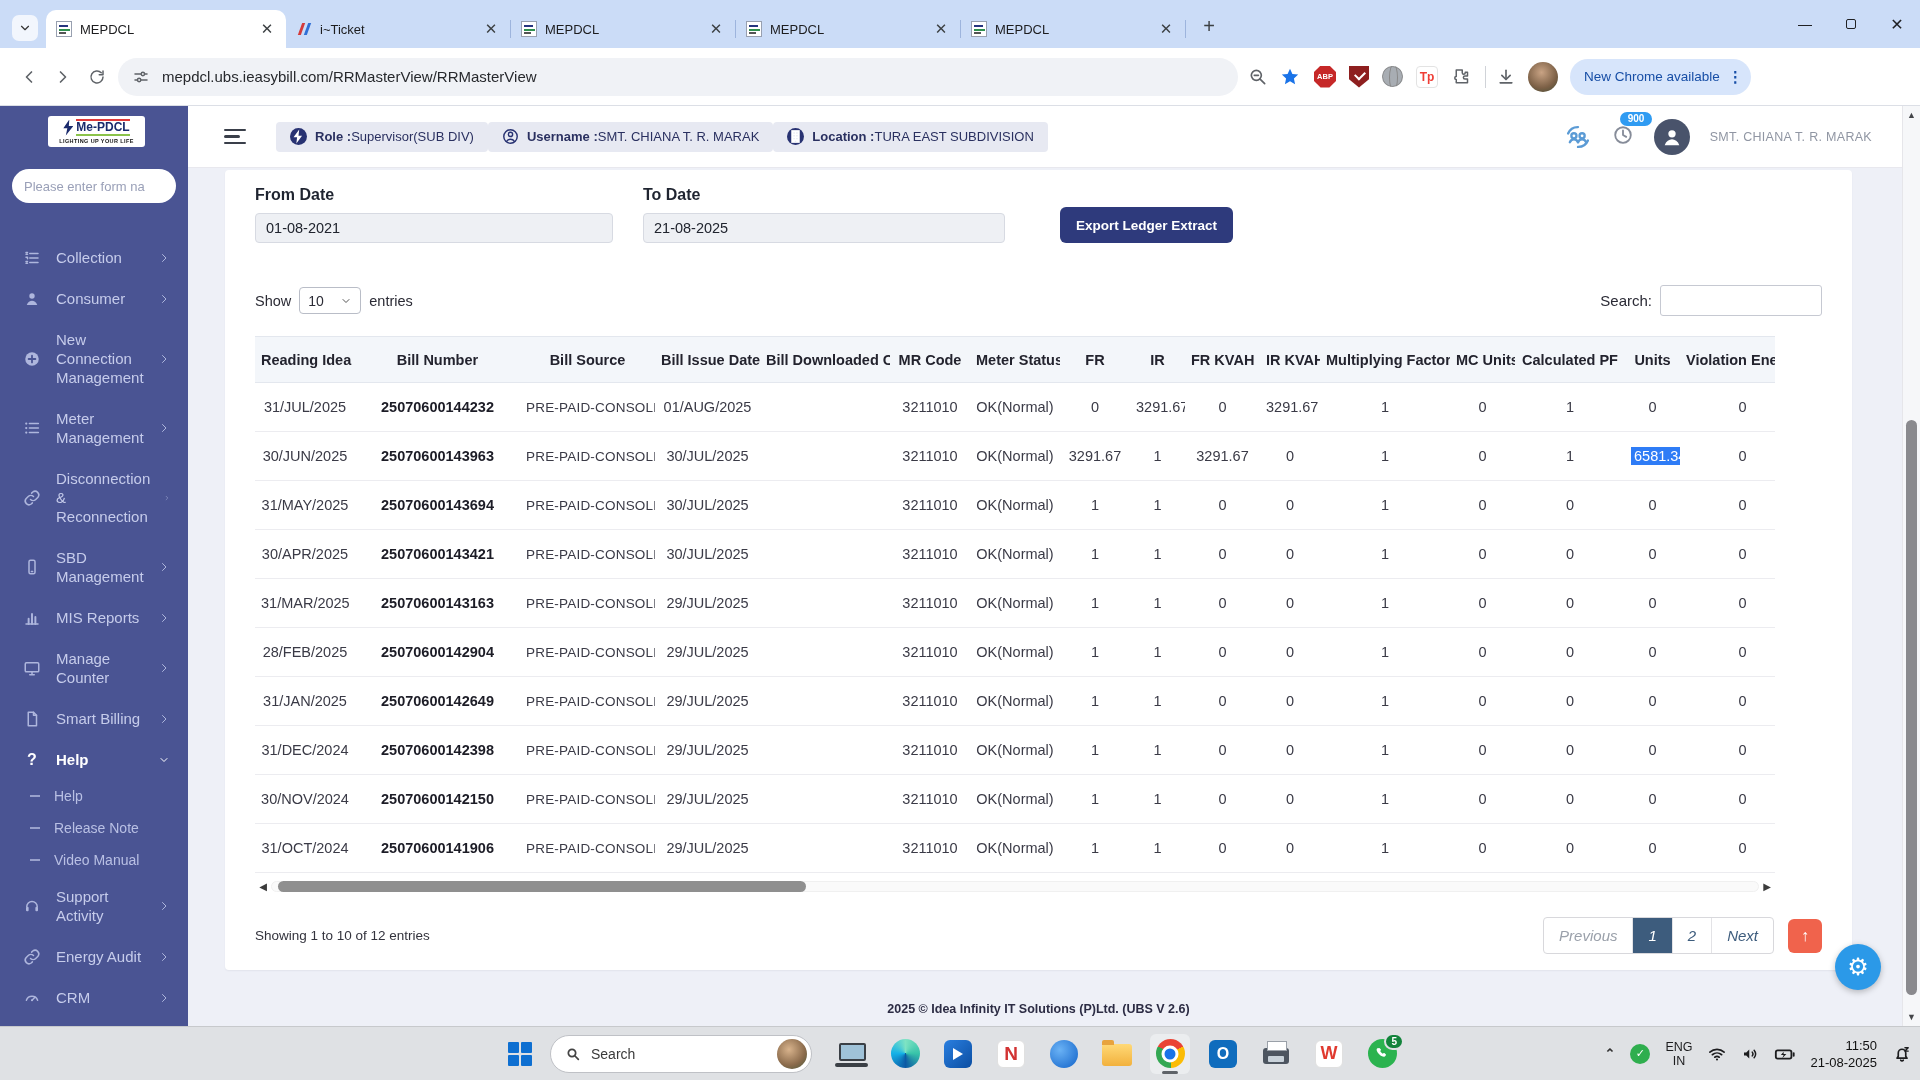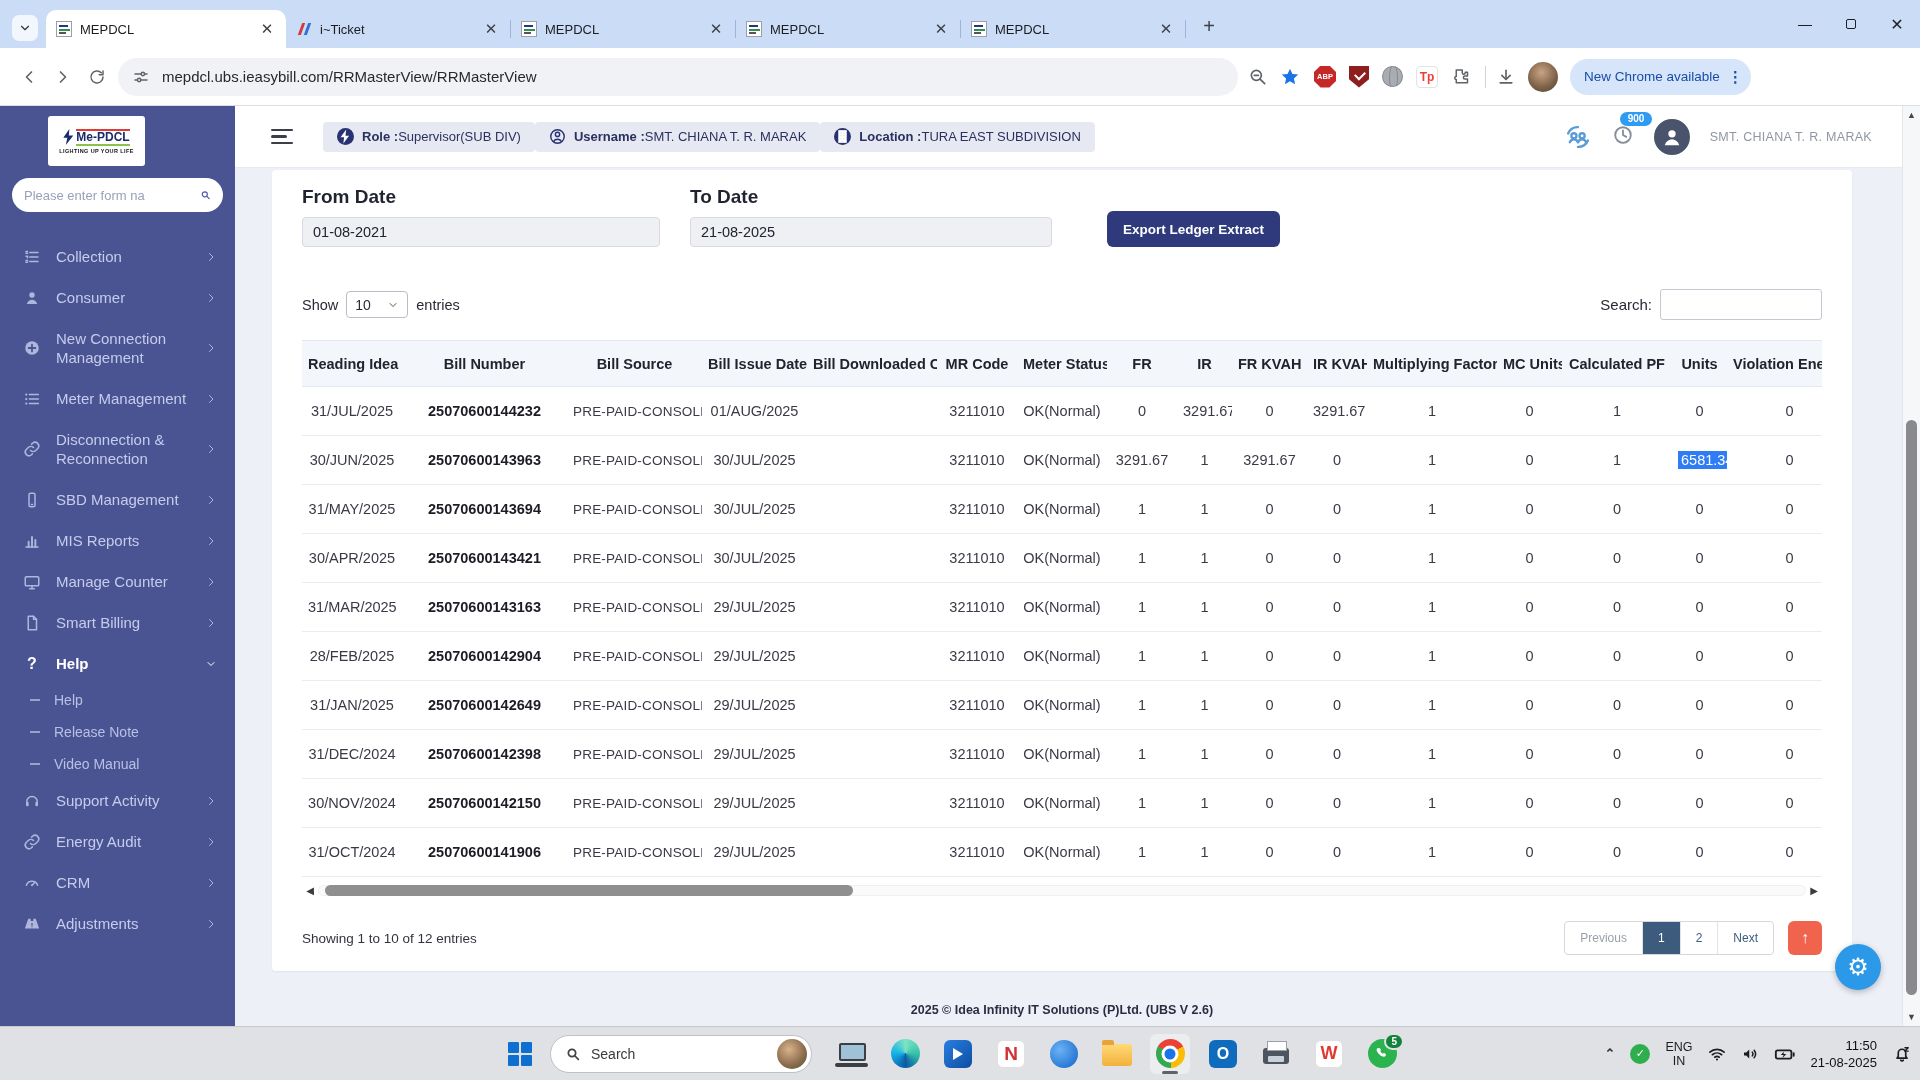--- a/index.html
+++ b/index.html
@@ -42,21 +42,21 @@
   .ext-globe::before{content:"";position:absolute;inset:0;border-radius:50%;border:1.5px solid #888;}
   .ext-globe::after{content:"";position:absolute;left:7px;top:-2px;width:7px;height:25px;border-radius:50%;border:1.5px solid #888;}
   .ext-tp{width:22px;height:22px;background:#fff;border:1px solid #e3e3e3;border-radius:4px;color:#ef3e36;font-weight:bold;font-size:12px;display:flex;align-items:center;justify-content:center;}
   .tooldiv{width:1px;height:22px;background:#d0d3d8;margin:0 10px 0 14px;}
   .avatarbtn{width:30px;height:30px;border-radius:50%;background:radial-gradient(circle at 45% 35%,#c9a384,#7c6046 60%,#3f4a33);margin-left:12px;}
   .updatepill{margin-left:12px;background:#d7e5fb;color:#174ea6;height:36px;border-radius:18px;display:flex;align-items:center;padding:0 8px 0 14px;font-size:13.5px;white-space:nowrap;}
   .updatepill .dots{font-size:15px;margin-left:8px;font-weight:bold;}
 
   
   .page{display:flex;height:920px;}
-  .sidebar{width:235px;background:#4a5493;flex:none;display:flex;flex-direction:column;overflow:hidden;}
+  .sidebar{width:188px;background:#4a5493;flex:none;display:flex;flex-direction:column;overflow:hidden;gap:10px;}
   .logo-box{width:97px;height:50px;background:#fff;border-radius:3px;margin:10px 0 12px 48px;display:flex;flex-direction:column;align-items:center;justify-content:center;padding:3px;}
   .logo-line1{display:flex;align-items:center;gap:3px;}
   .logo-bolt{width:10px;height:16px;background:#1a2a6c;clip-path:polygon(60% 0,0 55%,40% 55%,25% 100%,100% 40%,55% 40%);}
   .logo-text{font-size:12px;font-weight:bold;color:#1a2a6c;border-top:2px solid #e03a3a;border-bottom:2px solid #8bc34a;line-height:13px;}
   .logo-tag{font-size:5.5px;font-weight:bold;color:#111;letter-spacing:.4px;margin-top:2px;}
   .sb-search{margin:0 12px;height:34px;background:#fff;border-radius:17px;display:flex;align-items:center;padding:0 12px;flex:none;}
   .sb-search input{border:none;outline:none;flex:1;font-size:13px;color:#a16207;font-family:inherit;background:transparent;}
   .sb-search input::placeholder{color:#9aa0b8;}
   .sb-search .svg{color:#4d55b0;}
   .menu{margin-top:24px;flex:1;}
@@ -85,21 +85,21 @@
   .people{color:#5b9bd5;}
   .clockwrap{position:relative;color:#868c99;}
   .badge900{position:absolute;top:-12px;left:8px;background:#2f9bf2;color:#fff;font-size:10px;font-weight:bold;border-radius:9px;padding:1.5px 8px;}
   .user-avatar{width:36px;height:36px;border-radius:50%;background:#49536b;display:flex;align-items:center;justify-content:center;color:#fff;overflow:hidden;}
   .user-name{font-size:12.5px;color:#9096a3;letter-spacing:.3px;white-space:nowrap;}
 
   .content{flex:1;padding:2px 50px 0 37px;}
   .card{background:#fff;border-radius:4px;padding:16px 30px 16px 30px;box-shadow:0 1px 2px rgba(30,30,60,.06);}
   .filters{display:flex;align-items:flex-end;}
   .fgroup{width:358px;margin-right:30px;display:flex;flex-direction:column;}
-  .fgroup label{font-size:19px;font-weight:bold;color:#1f2430;margin-bottom:9px;}
+  .fgroup label{font-size:16px;font-weight:bold;color:#1f2430;margin-bottom:9px;}
   .finput{height:30px;background:#eef0f4;border:1px solid #d7dae2;border-radius:4px;font-size:14.5px;color:#20242e;padding:0 10px;width:100%;font-family:inherit;outline:none;}
   .exportbtn{margin-left:25px;height:36px;padding:0 16px;background:#2e3a7c;color:#fff;border:none;border-radius:6px;font-size:13.5px;font-weight:bold;font-family:inherit;}
   .controls{display:flex;align-items:center;margin-top:42px;}
   .showgrp{display:flex;align-items:center;gap:8px;font-size:14.5px;color:#2b2b35;}
   .show-select{width:62px;height:27px;border:1px solid #b9bdc7;border-radius:4px;display:flex;align-items:center;justify-content:space-between;padding:8px 8px;font-size:14px;color:#2b2b35;}
   .show-select .svg{color:#555;}
   .searchgrp{margin-left:auto;display:flex;align-items:center;gap:8px;font-size:15px;color:#2a2a35;}
   .searchgrp input{width:162px;height:31px;border:1px solid #c6c9d2;border-radius:3px;font-family:inherit;font-size:14px;padding:0 8px;outline:none;}
 
   .tablewrap{margin-top:20px;overflow:hidden;width:1520px;}
@@ -110,21 +110,21 @@
   td.source{font-size:13.5px;letter-spacing:.2px;}
   .sel{background:#2e7cf6;color:#fff;padding:1px 3px;}
 
   .hscroll{display:flex;align-items:center;margin-top:6px;height:14px;width:1520px;}
   .harrow{font-size:10px;color:#3c3c3c;width:16px;text-align:center;}
   .htrack{flex:1;height:11px;background:#fafafa;border-radius:6px;position:relative;border:1px solid #f0f0f0;}
   .hthumb{position:absolute;left:6px;top:-1px;height:11px;width:528px;background:#8f8f8f;border-radius:6px;}
 
   .cardfoot{display:flex;align-items:center;margin-top:24px;}
   .showing{font-size:13.5px;color:#33333d;}
-  .pager{margin-left:auto;display:flex;border:1px solid #d8d8dc;border-radius:4px;overflow:hidden;font-size:12px;}
+  .pager{margin-left:auto;display:flex;border:1px solid #d8d8dc;border-radius:4px;overflow:hidden;font-size:15px;font-style:italic;}
   .pbtn{padding:9px 15px;color:#3d5c7d;border-left:1px solid #e3e3e6;}
   .pbtn.prev{border-left:none;color:#9aa0aa;}
   .pbtn.active{background:#3d5c7d;color:#fff;}
   .upbtn{width:34px;height:34px;background:#f0634c;border-radius:6px;color:#fff;display:flex;align-items:center;justify-content:center;font-size:16px;margin-left:14px;}
   .copyright{text-align:center;font-size:12.5px;font-weight:bold;color:#2c2c44;margin-top:32px;}
   .fab{position:absolute;right:21px;bottom:36px;width:46px;height:46px;border-radius:50%;background:#2b99e8;display:flex;align-items:center;justify-content:center;color:#fff;font-size:24px;box-shadow:0 2px 6px rgba(0,0,0,.25);}
 
   
   .vscroll{width:18px;background:#f6f7f9;position:relative;border-left:1px solid #e6e6ea;flex:none;}
   .varrow{position:absolute;left:0;width:100%;text-align:center;font-size:9px;color:#44464a;}

